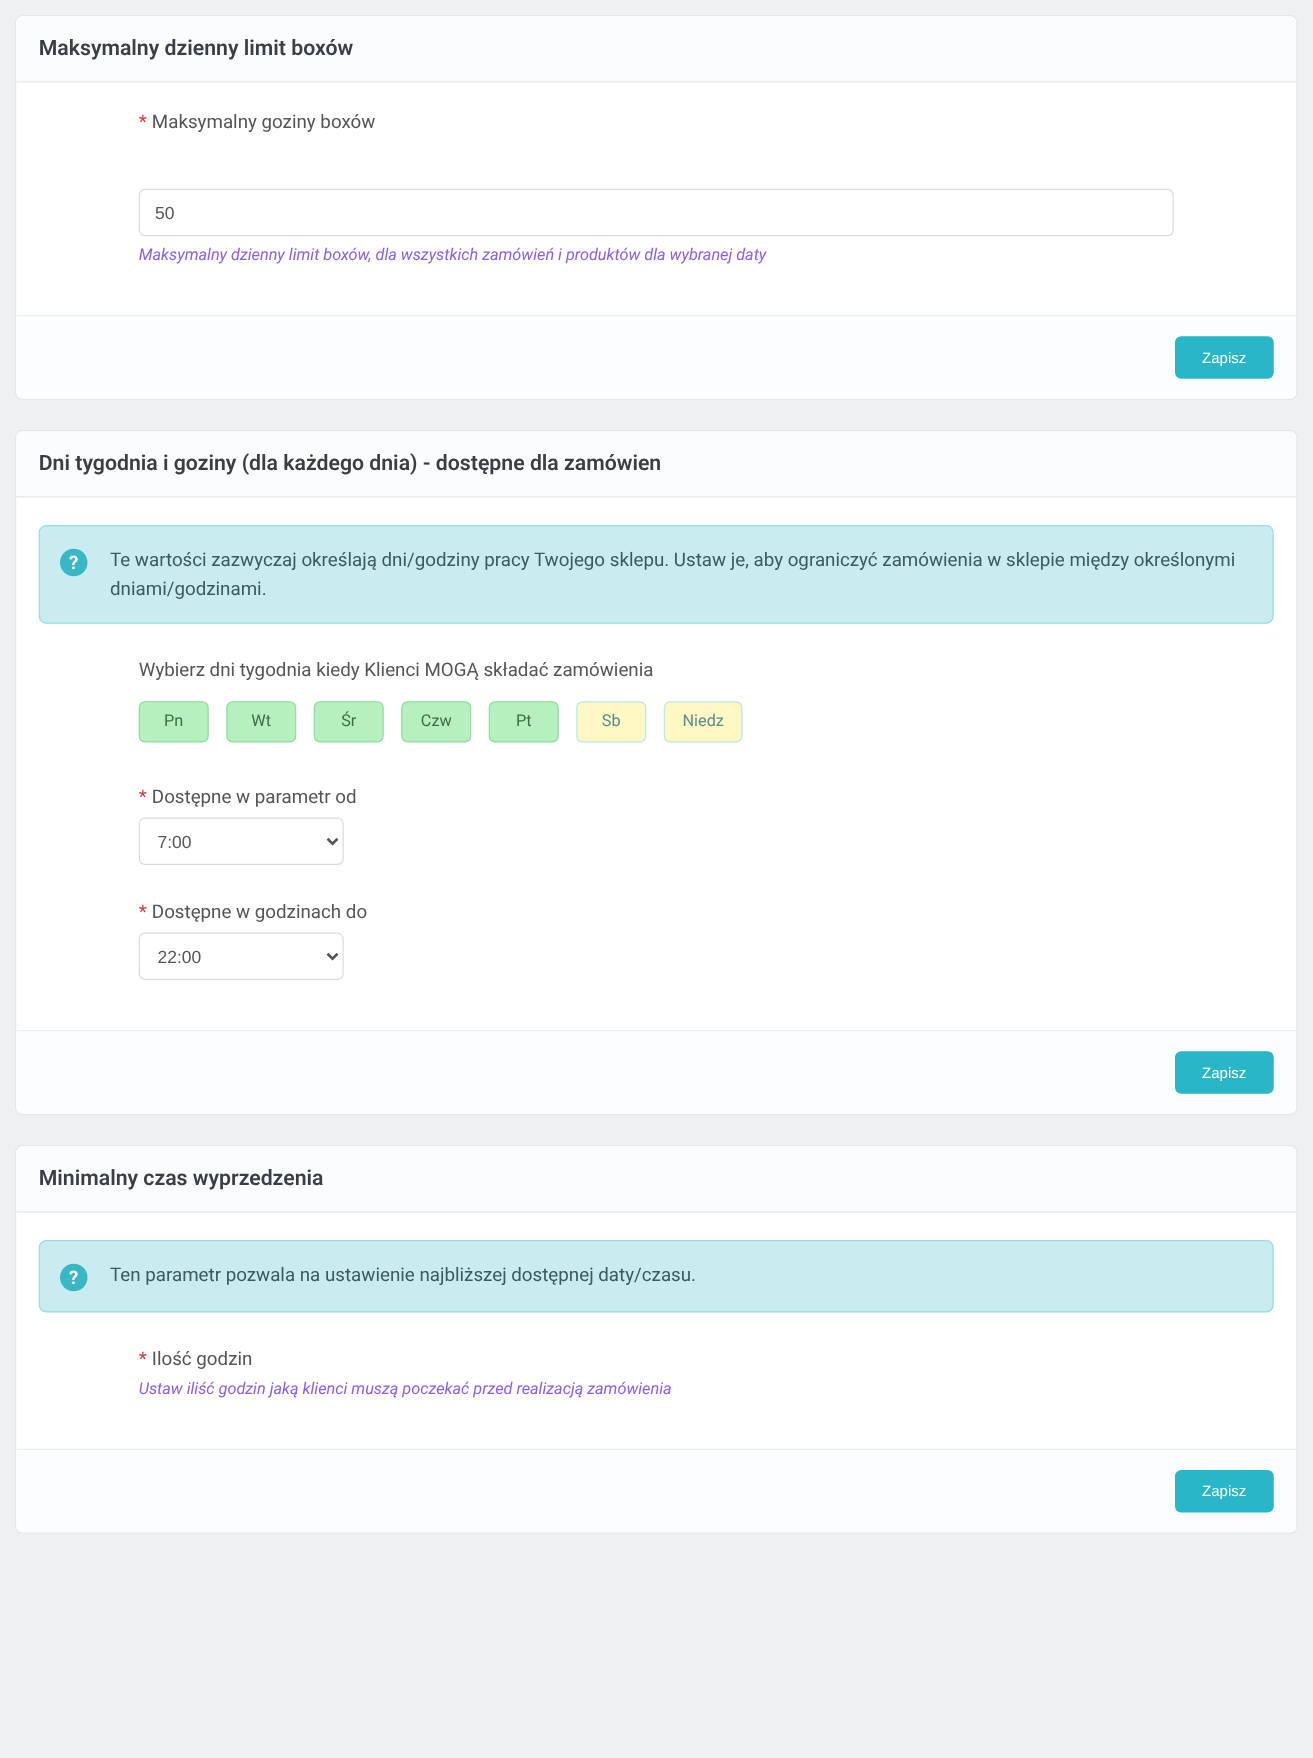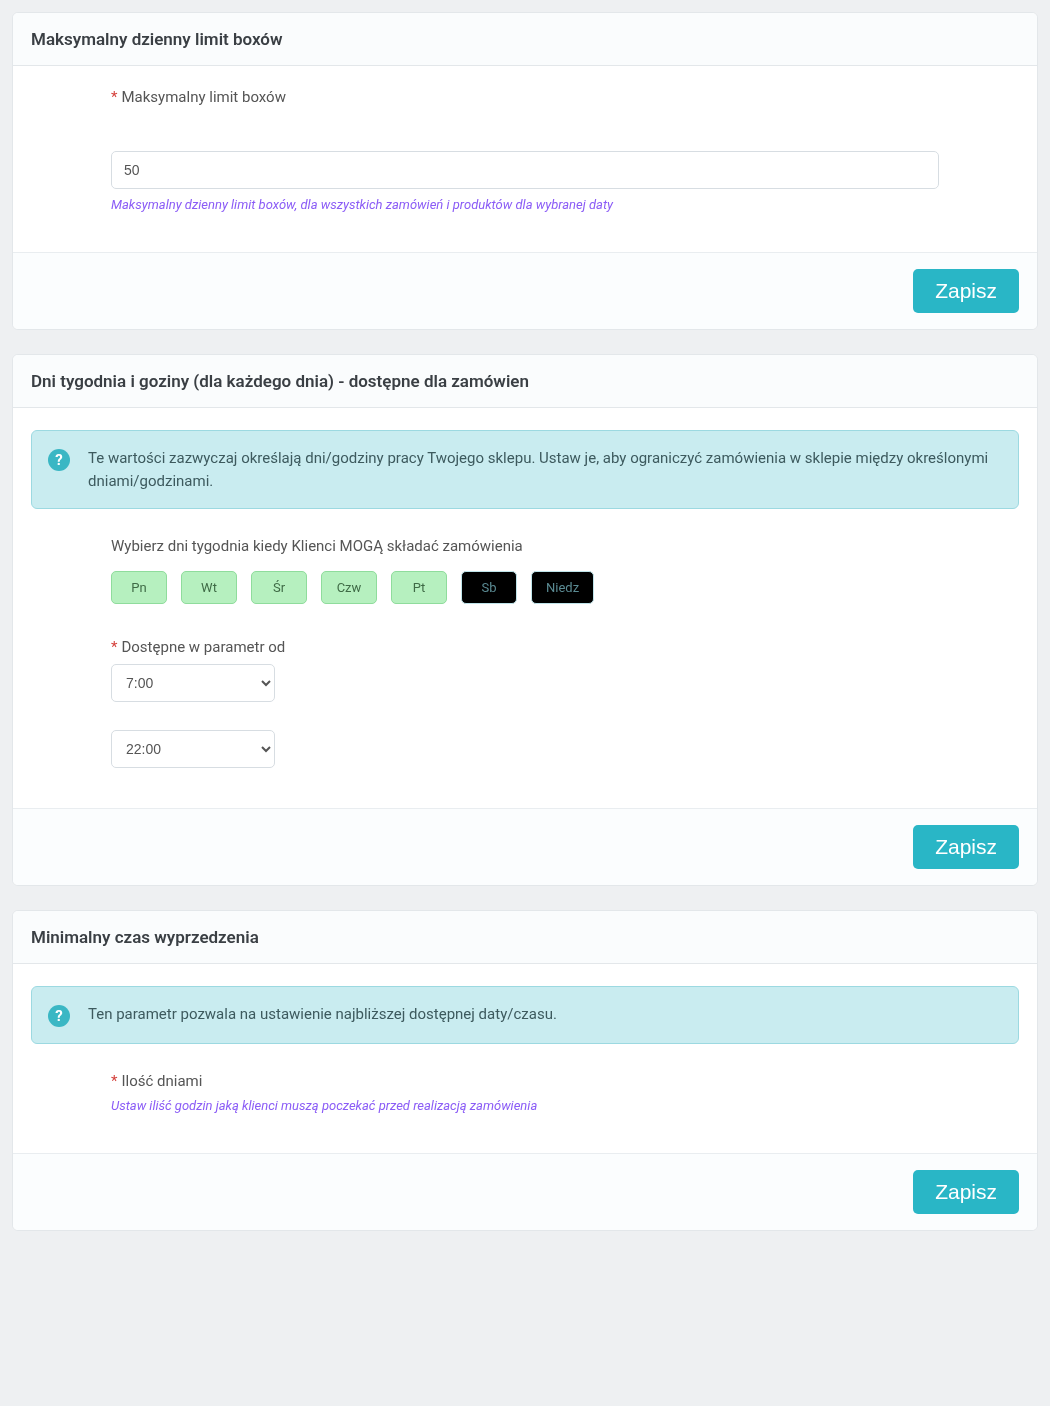--- a/index.html
+++ b/index.html
@@ -119,44 +119,44 @@
     cursor: pointer;
     user-select: none;
     border: 1px solid;
   }
   .day-chip.on {
     background: #b6f0bf;
     border-color: #8fdc9c;
     color: #3f6b46;
   }
   .day-chip.off {
-    background: #000000;
+    background: #fef9c3;
     border-color: #bfe4ea;
     color: #5a8a92;
   }
   .btn-save {
     background: #29b6c6;
     color: #fff;
     border: none;
     border-radius: 5px;
     padding: 10px 22px;
-    font-size: 21px;
+    font-size: 12px;
     cursor: pointer;
   }
 </style>
 </head>
 <body>
 
 <div class="panel">
   <div class="panel-header">Maksymalny dzienny limit boxów</div>
   <div class="panel-body">
     <div class="form-inner">
       <div class="form-group">
         <label class="form-label">
-          <span class="req">*</span><span>Maksymalny limit boxów</span>
+          <span class="req">*</span><span>Maksymalny goziny boxów</span>
         </label>
         <input type="text" class="text-input" value="50" style="">
         <div class="help-text">Maksymalny dzienny limit boxów, dla wszystkich zamówień i produktów dla wybranej daty</div>
       </div>
     </div>
   </div>
   <div class="panel-footer">
     <button class="btn-save">Zapisz</button>
   </div>
 </div>
@@ -183,20 +183,23 @@
       <div class="form-group">
         <label class="form-label">
           <span class="req">*</span><span>Dostępne w parametr od</span>
         </label>
         <select class="select-input">
           <option>7:00</option>
         </select>
       </div>
 
       <div class="form-group">
+        <label class="form-label">
+          <span class="req">*</span><span>Dostępne w godzinach do</span>
+        </label>
         <select class="select-input">
           <option>22:00</option>
         </select>
       </div>
     </div>
   </div>
   <div class="panel-footer">
     <button class="btn-save">Zapisz</button>
   </div>
 </div>
@@ -204,21 +207,21 @@
 <div class="panel">
   <div class="panel-header">Minimalny czas wyprzedzenia</div>
   <div class="panel-body">
     <div class="info-box">
       <div class="info-icon">?</div>
       <div>Ten parametr pozwala na ustawienie najbliższej dostępnej daty/czasu.</div>
     </div>
     <div class="form-inner">
       <div class="form-group">
         <label class="form-label">
-          <span class="req">*</span><span>Ilość dniami</span>
+          <span class="req">*</span><span>Ilość godzin</span>
         </label>
         <div class="help-text">Ustaw iliść godzin jaką klienci muszą poczekać przed realizacją zamówienia</div>
       </div>
     </div>
   </div>
   <div class="panel-footer">
     <button class="btn-save">Zapisz</button>
   </div>
 </div>
 

